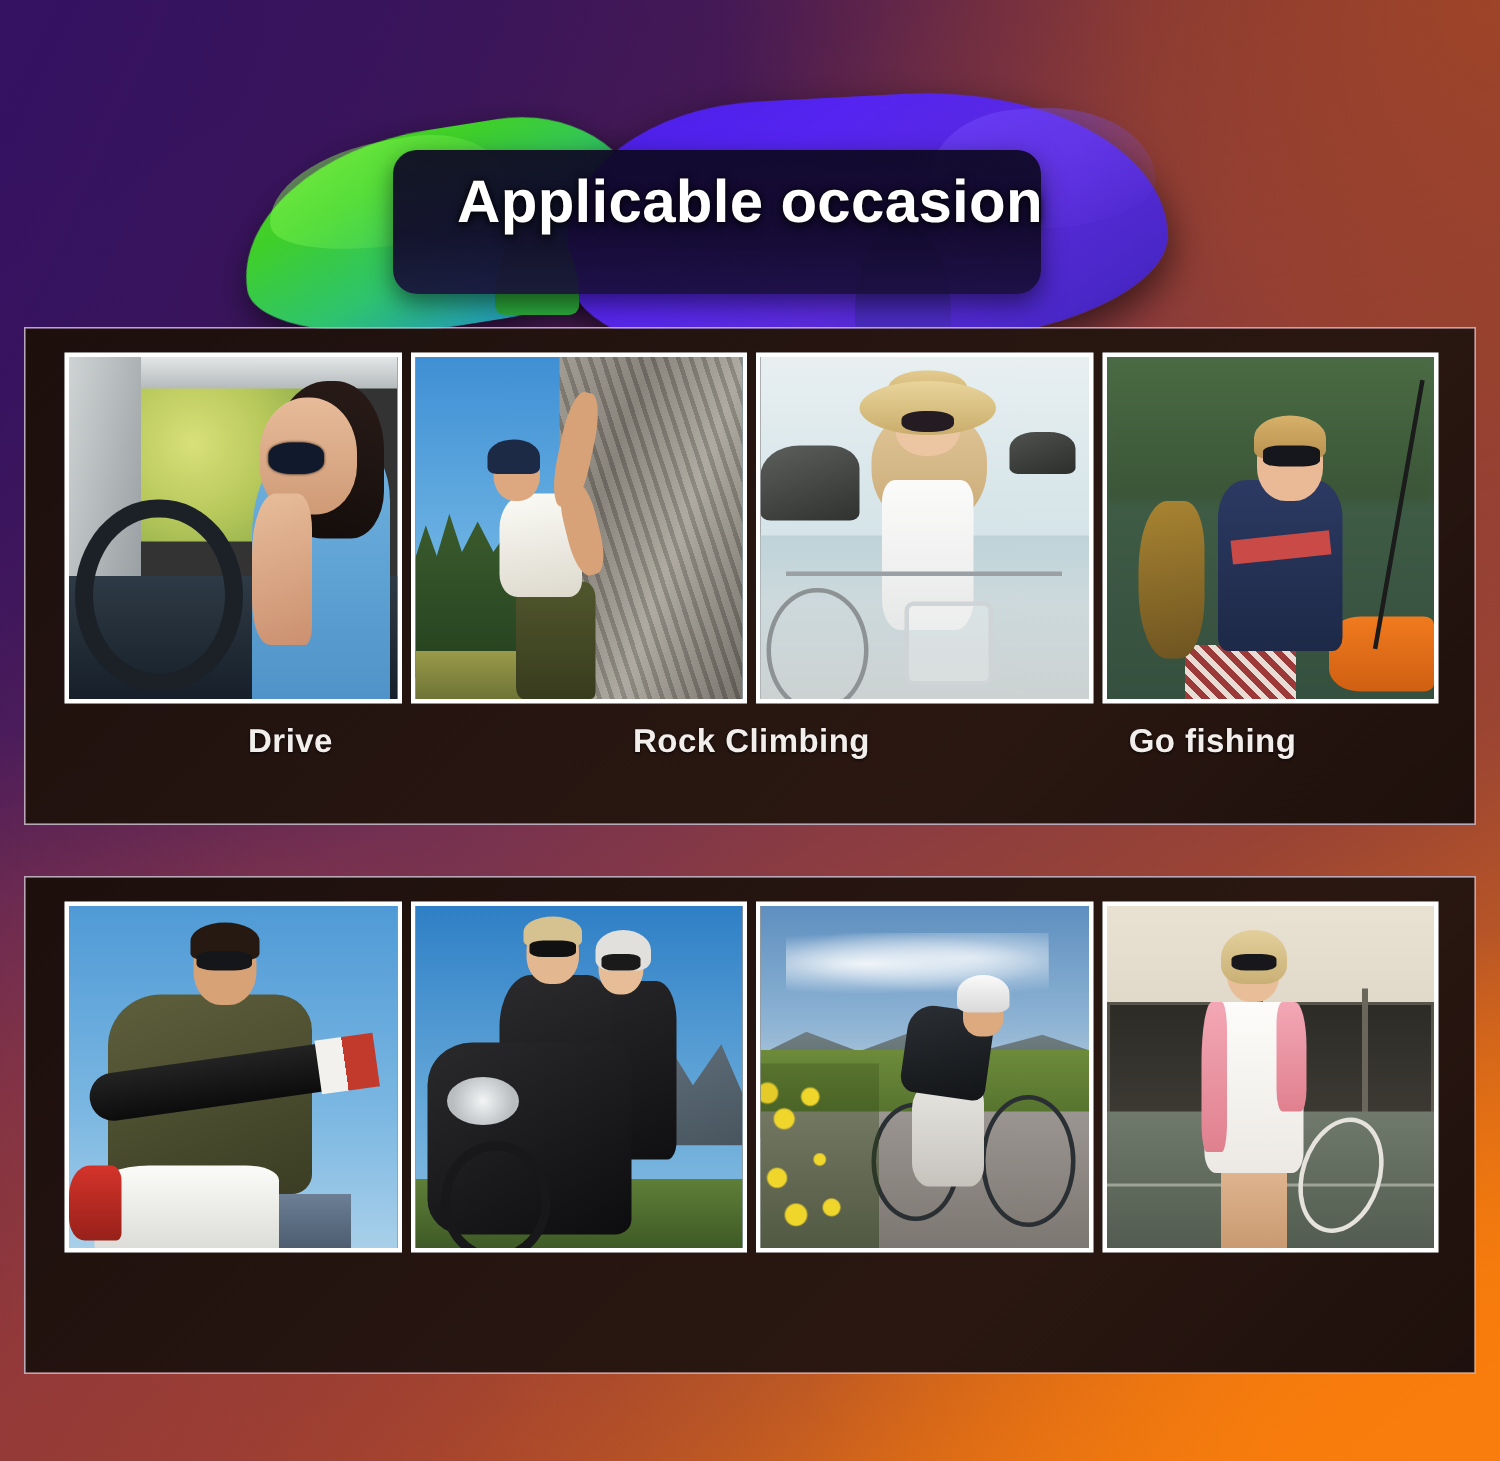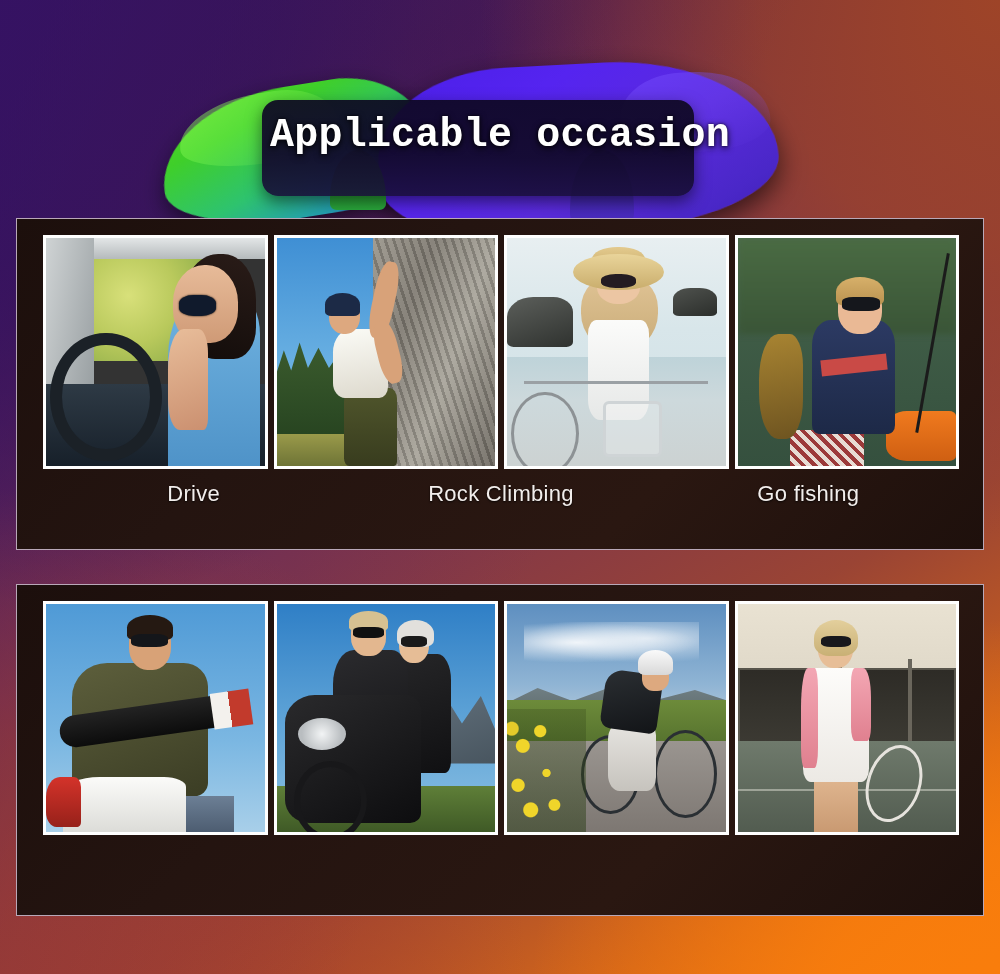--- a/index.html
+++ b/index.html
@@ -27,21 +27,21 @@
   }
   .bg-tint {
     position: absolute;
     inset: 0;
     background: linear-gradient(115deg, rgba(60,20,110,0.55) 0%, rgba(90,35,90,0.25) 30%, rgba(0,0,0,0) 55%);
   }
   
   .header {
     position: absolute;
     left: 0; top: 0;
-    width: 1000px; height: 230px; font-family: Liberation Mono, monospace;
+    width: 1000px; height: 230px;
   }
   .lens {
     position: absolute;
     filter: blur(0.3px);
   }
   .lens-left {
     left: 160px; top: 86px;
     width: 270px; height: 132px;
     background: linear-gradient(160deg, #57d21f 0%, #3fcf2a 28%, #2ec36e 58%, #2196c4 88%, #1f7fc8 100%);
     border-radius: 58% 38% 46% 60% / 76% 64% 46% 40%;
@@ -108,21 +108,21 @@
   }
   
   .panel {
     position: absolute;
     left: 16px;
     width: 968px;
     background: linear-gradient(135deg, #1c0f0c 0%, #241410 35%, #2a1711 70%, #1e100c 100%);
     border: 1px solid #b9a8b8;
     box-sizing: border-box;
   }
-  .panel-1 { top: 218px; height: 332px; }
+  .panel-1 { top: 218px; height: 332px; font-weight: bold; }
   .panel-2 { top: 584px; height: 332px; }
   .thumbs {
     position: absolute;
     left: 26px; top: 16px;
     width: 916px; height: 234px;
     display: flex;
     gap: 6px;
   }
   .thumb {
     position: relative;

